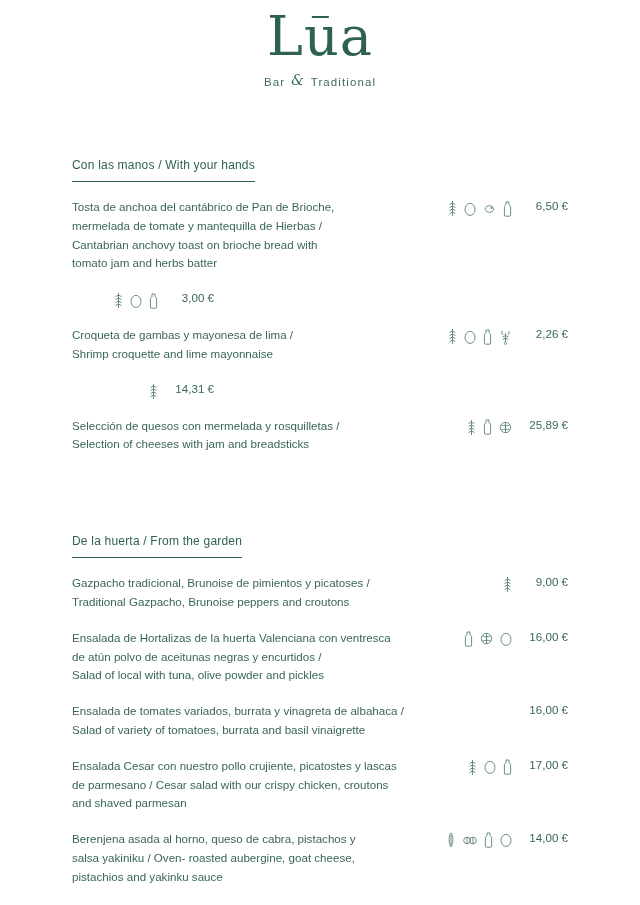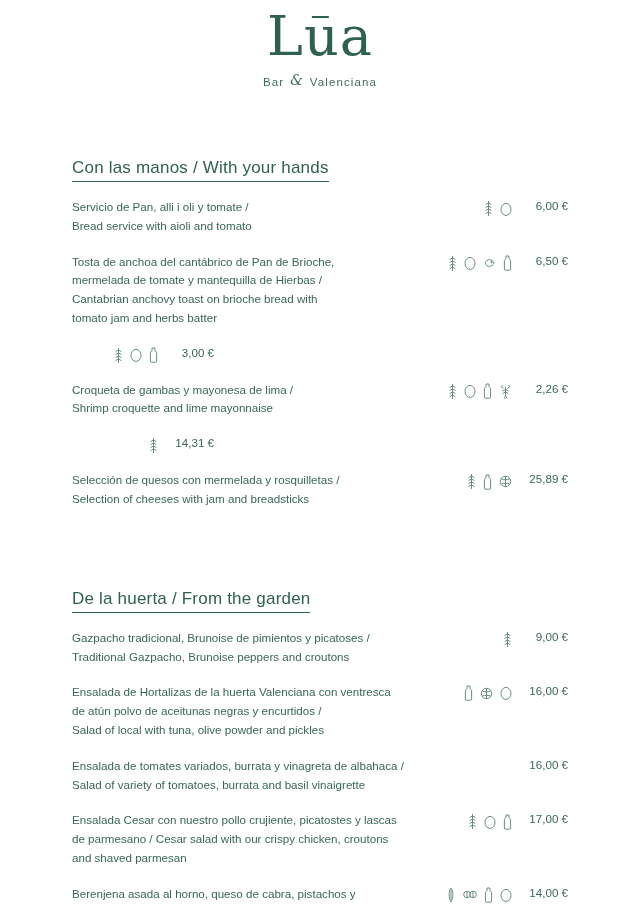--- a/index.html
+++ b/index.html
@@ -63,25 +63,25 @@
   }
 
   
   .section {
     margin-top: 34px;
   }
   .section.second {
     margin-top: 44px;
   }
   .section-title {
-    font-size: 17px;
+    font-size: 12px;
     color: #2f6152;
     border-bottom: 1.2px solid #2f6152;
     display: inline-block;
-    padding-bottom: 3px;
+    padding-bottom: 9px;
     margin-bottom: 16px;
     letter-spacing: 0.2px;
     margin-top: 36px;
   }
 
   
   .item {
     display: flex;
     align-items: flex-start;
     margin-bottom: 17px;
@@ -126,47 +126,27 @@
 <div class="page">
 
   <div class="logo-block">
     <div class="logo-word">
       <span class="macron"></span>
       <span>Lua</span>
     </div>
     <div class="logo-sub">
       <span>Bar</span>
       <span class="amp">&amp;</span>
-      <span>Valenciana</span>
+      <span>Traditional</span>
     </div>
   </div>
 
   <div class="section">
     <div class="section-title">Con las manos / With your hands</div>
 
-    <div class="item">
-      <div class="item-desc">Servicio de Pan, alli i oli y tomate /
-Bread service with aioli and tomato</div>
-      <div class="item-icons">
-        <span class="ico">
-            <svg width="9" height="17" viewBox="0 0 9 17">
-              <g stroke="#3d6b5d" stroke-width="0.9" fill="none">
-                <line x1="4.5" y1="1" x2="4.5" y2="16"></line>
-                <path d="M4.5 3 L1.6 4.6 M4.5 3 L7.4 4.6 M4.5 6 L1.6 7.6 M4.5 6 L7.4 7.6 M4.5 9 L1.6 10.6 M4.5 9 L7.4 10.6 M4.5 12 L1.6 13.6 M4.5 12 L7.4 13.6"></path>
-              </g>
-            </svg>
-          </span>
-        <span class="ico">
-            <svg width="12" height="14" viewBox="0 0 12 14">
-              <ellipse cx="6" cy="7.4" rx="5" ry="6" stroke="#3d6b5d" stroke-width="0.9" fill="none"></ellipse>
-            </svg>
-          </span>
-      </div>
-      <div class="item-price">6,00 €</div>
-    </div>
 
     <div class="item">
       <div class="item-desc">Tosta de anchoa del cantábrico de Pan de Brioche,
 mermelada de tomate y mantequilla de Hierbas /
 Cantabrian anchovy toast on brioche bread with
 tomato jam and herbs batter</div>
       <div class="item-icons">
         <span class="ico">
             <svg width="9" height="17" viewBox="0 0 9 17">
               <g stroke="#3d6b5d" stroke-width="0.9" fill="none">

